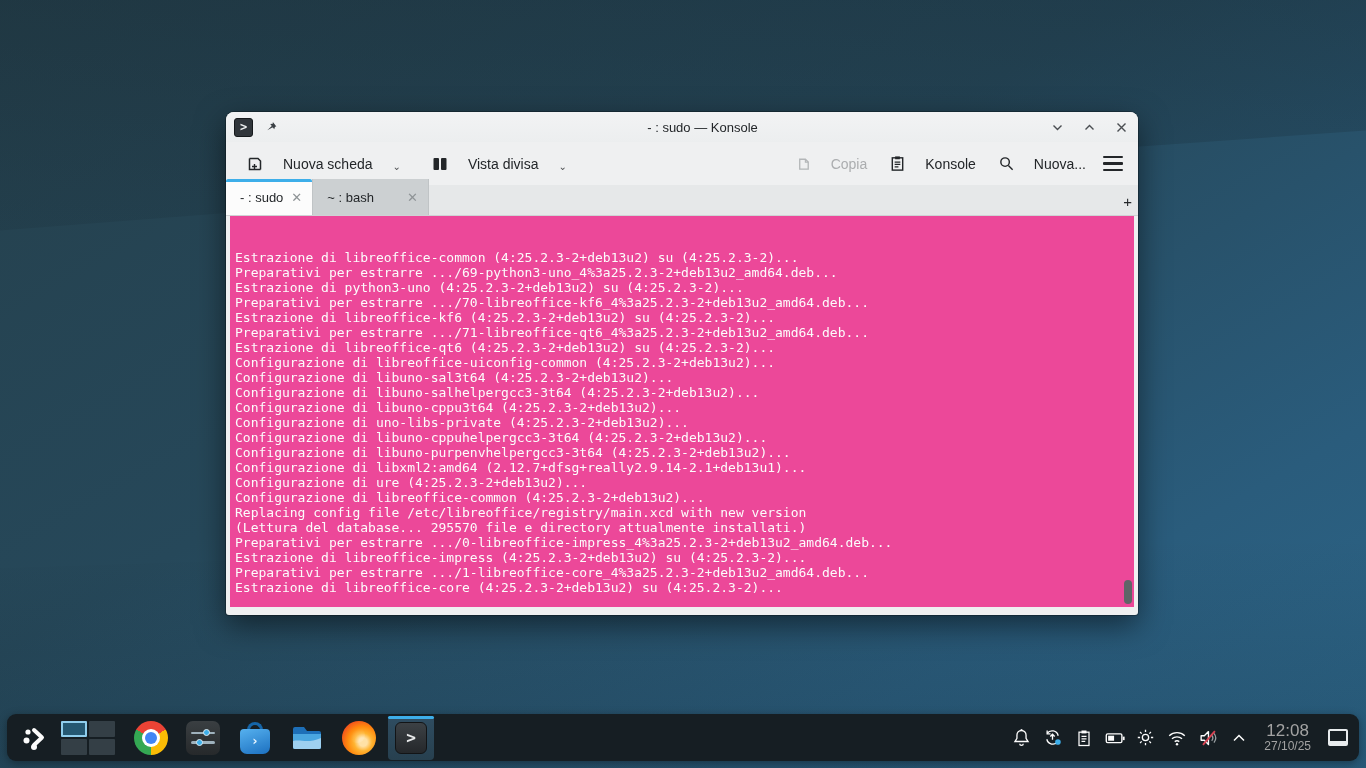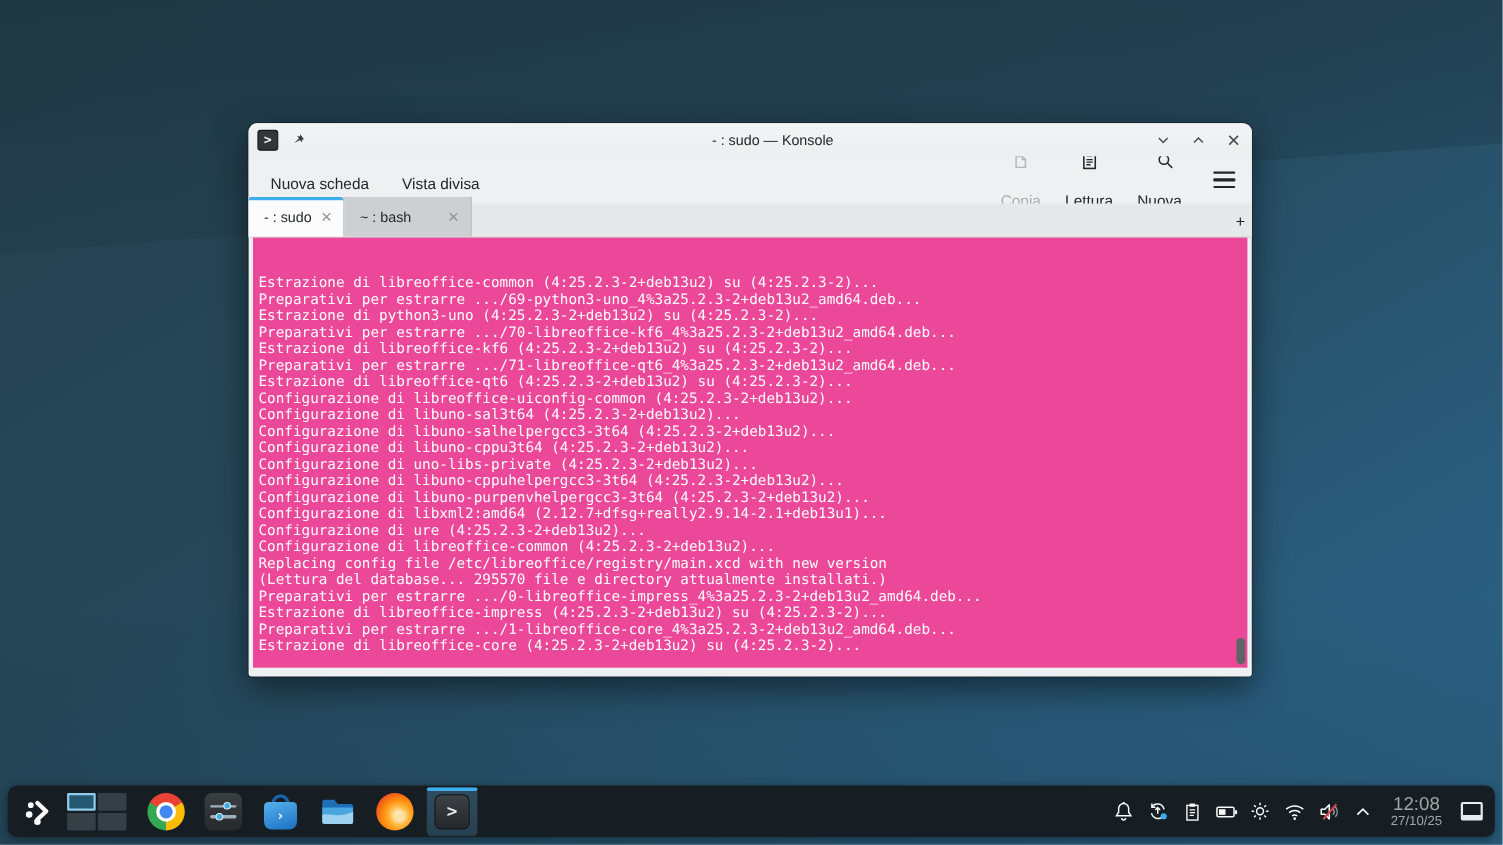--- a/index.html
+++ b/index.html
@@ -24,21 +24,21 @@
   .titlebar { height:30px; display:flex; align-items:center; padding:0 8px;
     background:linear-gradient(#f2f3f4,#eceeef); border-radius:8px 8px 0 0; position:relative; }
   .tb-appicon { width:19px; height:19px; background:#31363b; border:1px solid #16191c; border-radius:3px;
     color:#eff0f1; font:bold 12px/17px "DejaVu Sans Mono",monospace; text-align:center; }
   .tb-pin { margin-left:10px; width:16px; height:16px; display:flex; align-items:center; justify-content:center; }
   .tb-title { position:absolute; left:0; right:0; text-align:center; font-size:13px; color:#232629; pointer-events:none;padding-left:41px; }
   .tb-controls { margin-left:auto; display:flex; gap:14px; align-items:center; z-index:2; }
   .tb-btn { width:18px; height:18px; display:flex; align-items:center; justify-content:center; cursor:default; }
 
   .toolbar { height:43px; display:flex; align-items:center; padding:0 12px; background:#eff0f1; }
-  .tool-btn { display:flex; align-items:center; gap:19px; font-size:14px; color:#232629; padding:6px 8px; border-radius:3px;flex-direction:column; }
+  .tool-btn { display:flex; align-items:center; gap:19px; font-size:14px; color:#232629; padding:6px 8px; border-radius:3px; }
   .tool-btn .chev { font-size:10px; color:#4d4f52; margin-left:1px; transform:translateY(3px); }
   .tool-btn.disabled { color:#abadaf; }
   .tool-right { margin-left:auto; display:flex; align-items:center; gap:6px; }
   .hamburger { width:26px; height:26px; display:flex; flex-direction:column; justify-content:center; gap:4px; padding:0 3px; }
   .hamburger span { display:block; height:2.4px; background:#232629; border-radius:1px; }
 
   .tabbar { height:31px; background:#e6e8e9; display:flex; align-items:flex-end; border-bottom:1px solid #cfd2d4; position:relative; }
   .tab { height:36px; display:flex; align-items:center; gap:8px; padding:0 10px 0 14px;
     font-size:13px; color:#232629; border-right:1px solid #c0c4c6; position:relative; }
   .tab.active { background:#fcfcfc; }
@@ -160,21 +160,21 @@
           <path d="M11 4.5v3h3" fill="none" stroke="#b3b6b8" stroke-width="1.2"></path>
         </svg>
         <span>Copia</span>
       </div>
       <div class="tool-btn">
         <svg width="17" height="17" viewBox="0 0 18 18">
           <rect x="3.5" y="3" width="11" height="13" fill="none" stroke="#232629" stroke-width="1.5"></rect>
           <rect x="6.5" y="1.5" width="5" height="3" fill="#232629"></rect>
           <path d="M6 7.5h6M6 10h6M6 12.5h4" stroke="#232629" stroke-width="1.3"></path>
         </svg>
-        <span>Lettura</span>
+        <span>Konsole</span>
       </div>
       <div class="tool-btn">
         <svg width="17" height="17" viewBox="0 0 18 18">
           <circle cx="7.5" cy="7.5" r="4.5" fill="none" stroke="#232629" stroke-width="1.5"></circle>
           <path d="M11 11l4.5 4.5" stroke="#232629" stroke-width="1.5"></path>
         </svg>
         <span>Nuova...</span>
       </div>
       <div class="hamburger">
         <span></span>

